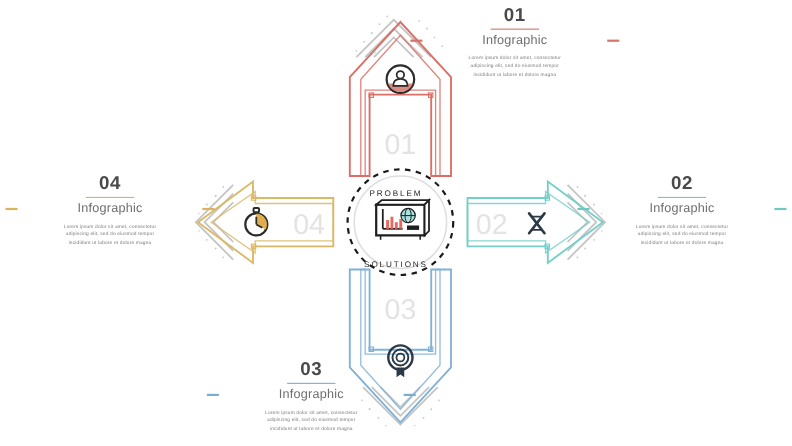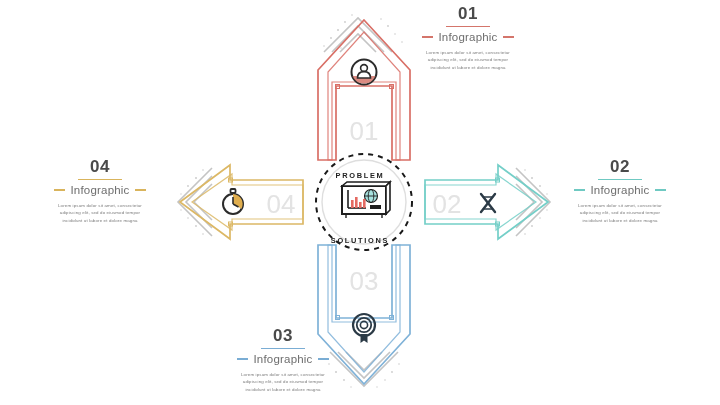--- a/index.html
+++ b/index.html
@@ -21,21 +21,21 @@
     color:#4a4a4a;
     letter-spacing:.5px;
     line-height:1;
     text-align:center;
     padding-bottom:2px;
   }
   .block .numrule{
     height:1px;width:44px;margin:2px auto 4px auto;
   }
   .block .labrow{
-    display:flex;align-items:center;justify-content:center;gap:5px;
+    display:flex;align-items:center;justify-content:space-between;gap:5px;
   }
   .block .dash{display:block;width:11px;height:1.6px;}
   .block .lab{
     font-size:11.5px;color:#6e6e6e;letter-spacing:.2px;white-space:nowrap;
   }
   .block .body{
     margin-top:6px;
     font-size:4.4px;
     line-height:1.65;
     color:#7a7a7a;
@@ -44,21 +44,21 @@
   }
   .block.left .body,.block.right .body{text-align:center;}
 
   #blk01{left:373px;top:5px;}
   #blk02{left:525px;top:158px;}
   #blk03{left:188px;top:327px;}
   #blk04{left:5px;top:158px;}
 
   .center-label{
     position:absolute;text-align:center;width:120px;left:300px;
-    font-size:7.4px;letter-spacing:1.7px;color:#232323;font-weight:700;
+    font-size:7.4px;letter-spacing:1.7px;color:#232323;font-weight:400;
   }
   #cl-problem{top:171px;}
   #cl-solutions{top:236px;}
 </style>
 </head>
 <body>
 
 <div id="stage">
 
   <svg id="graphic" viewBox="0 0 720 405">

